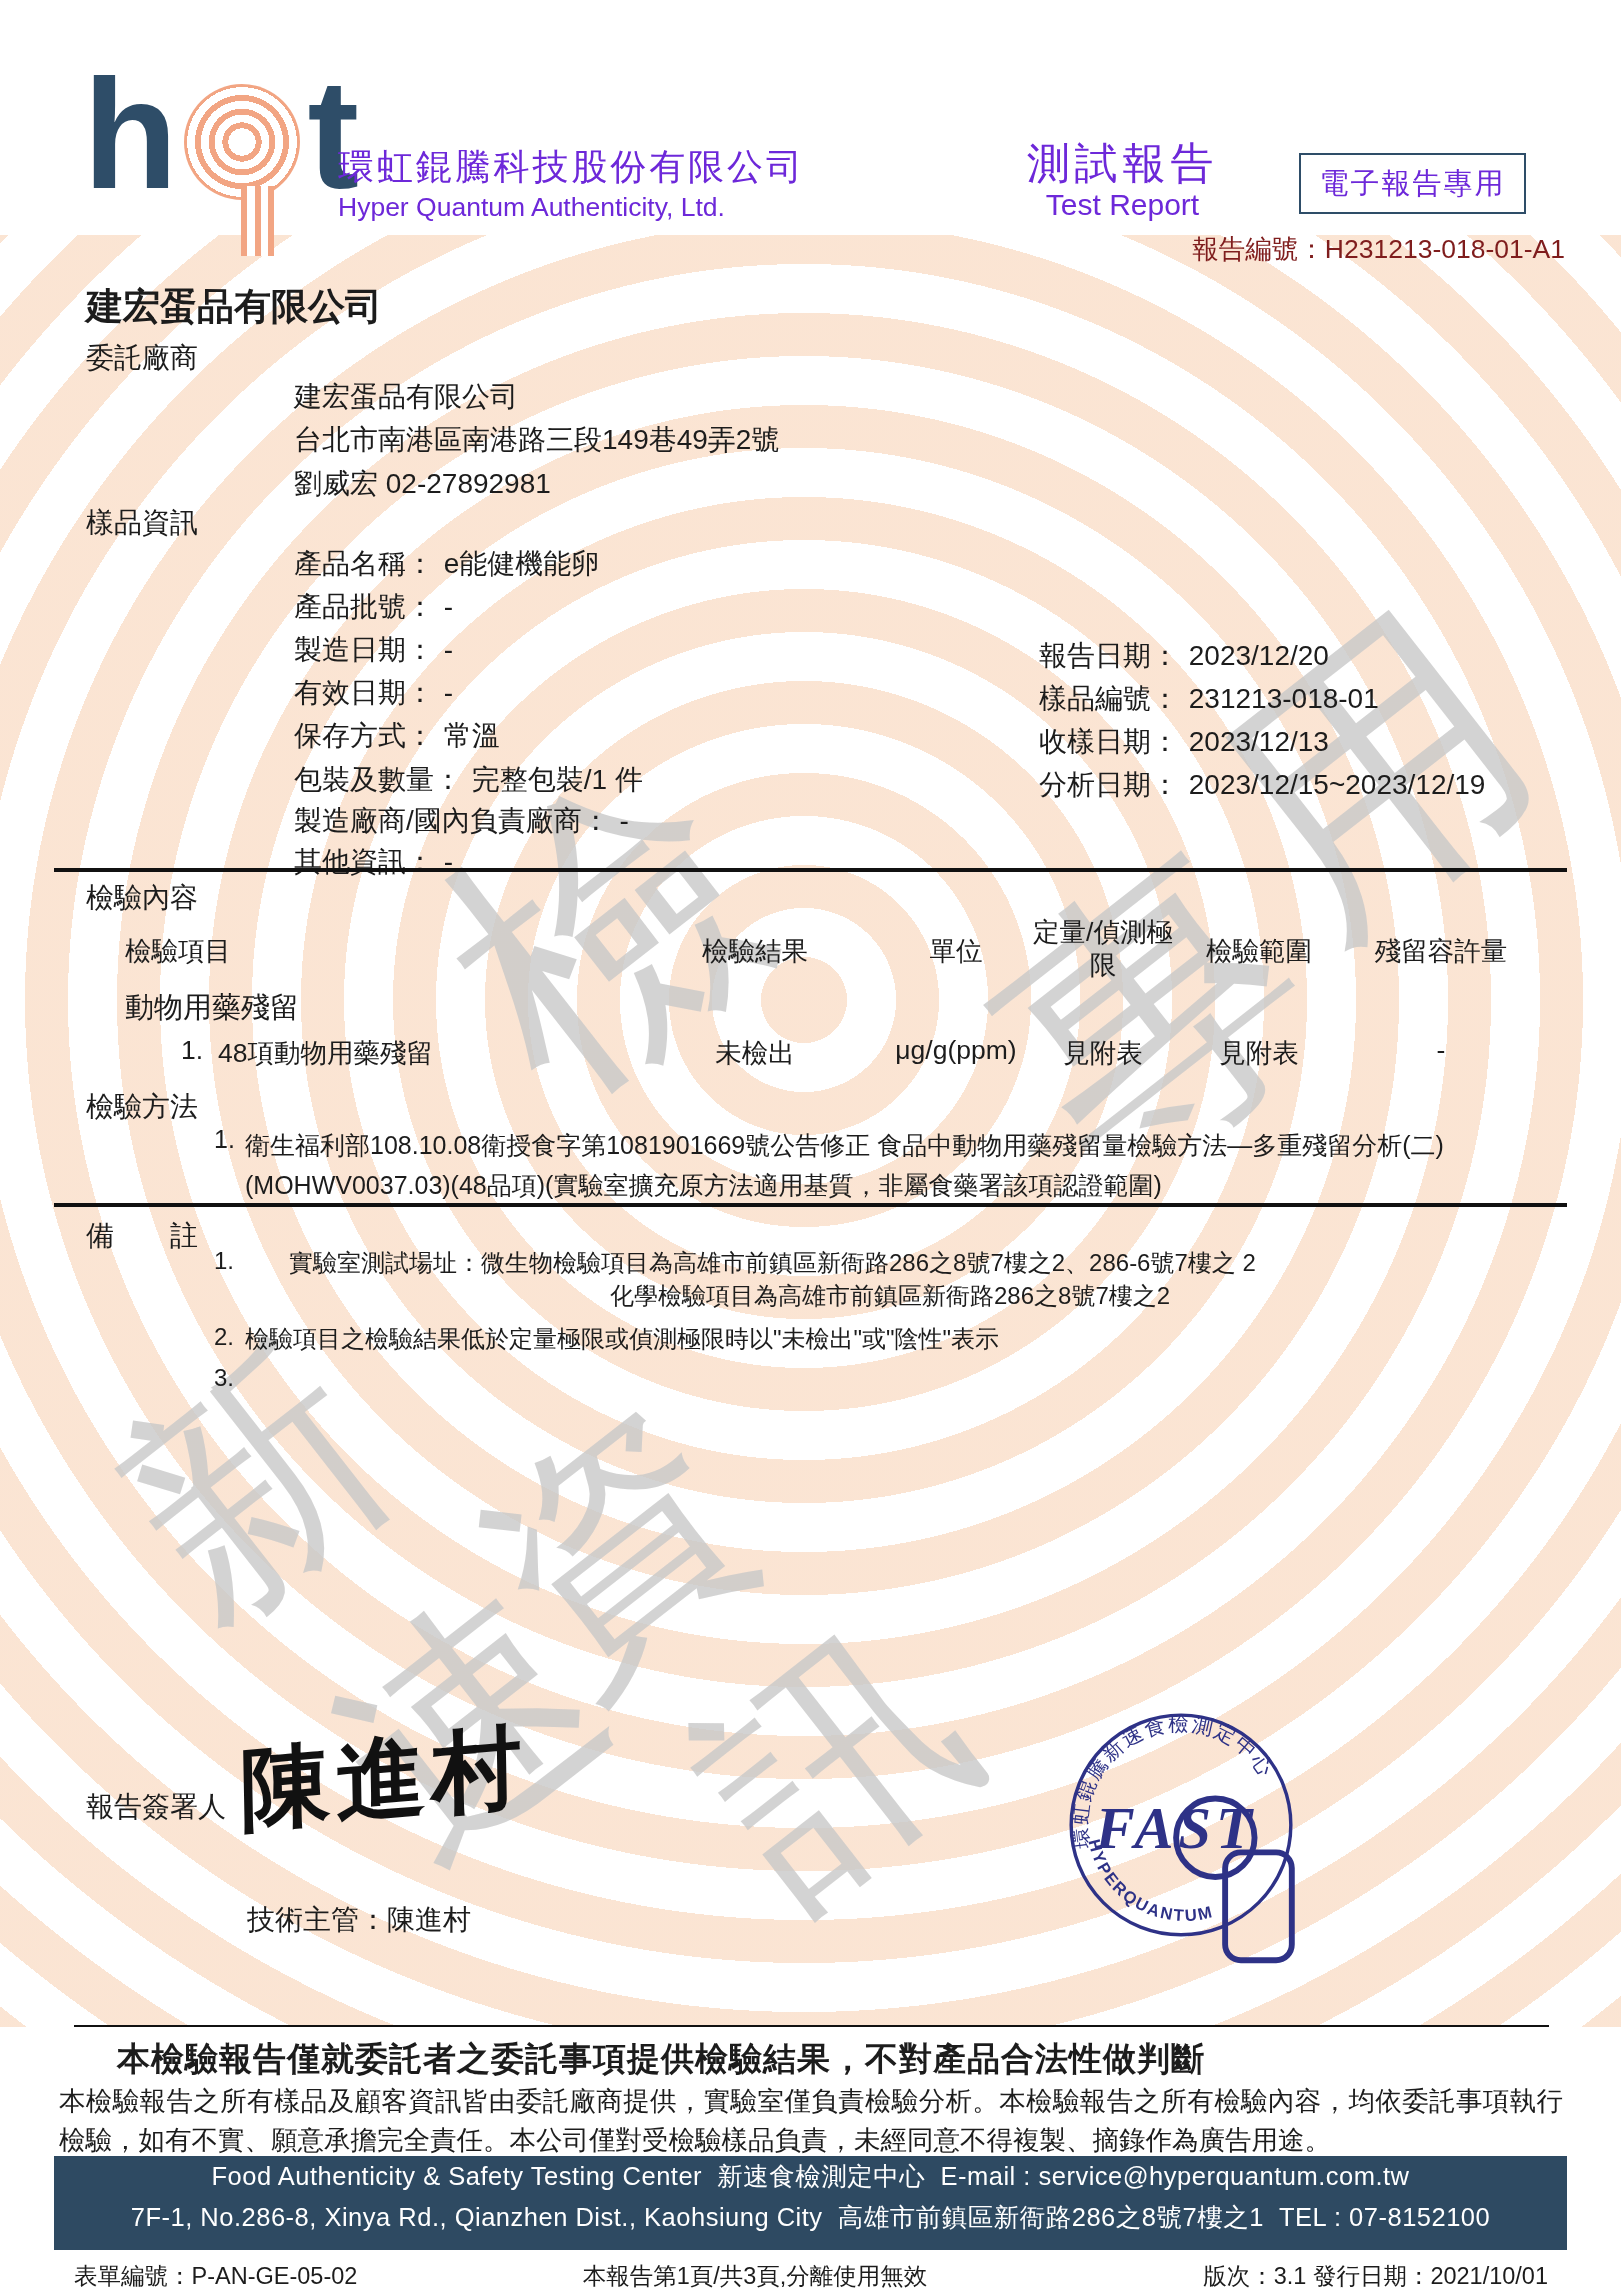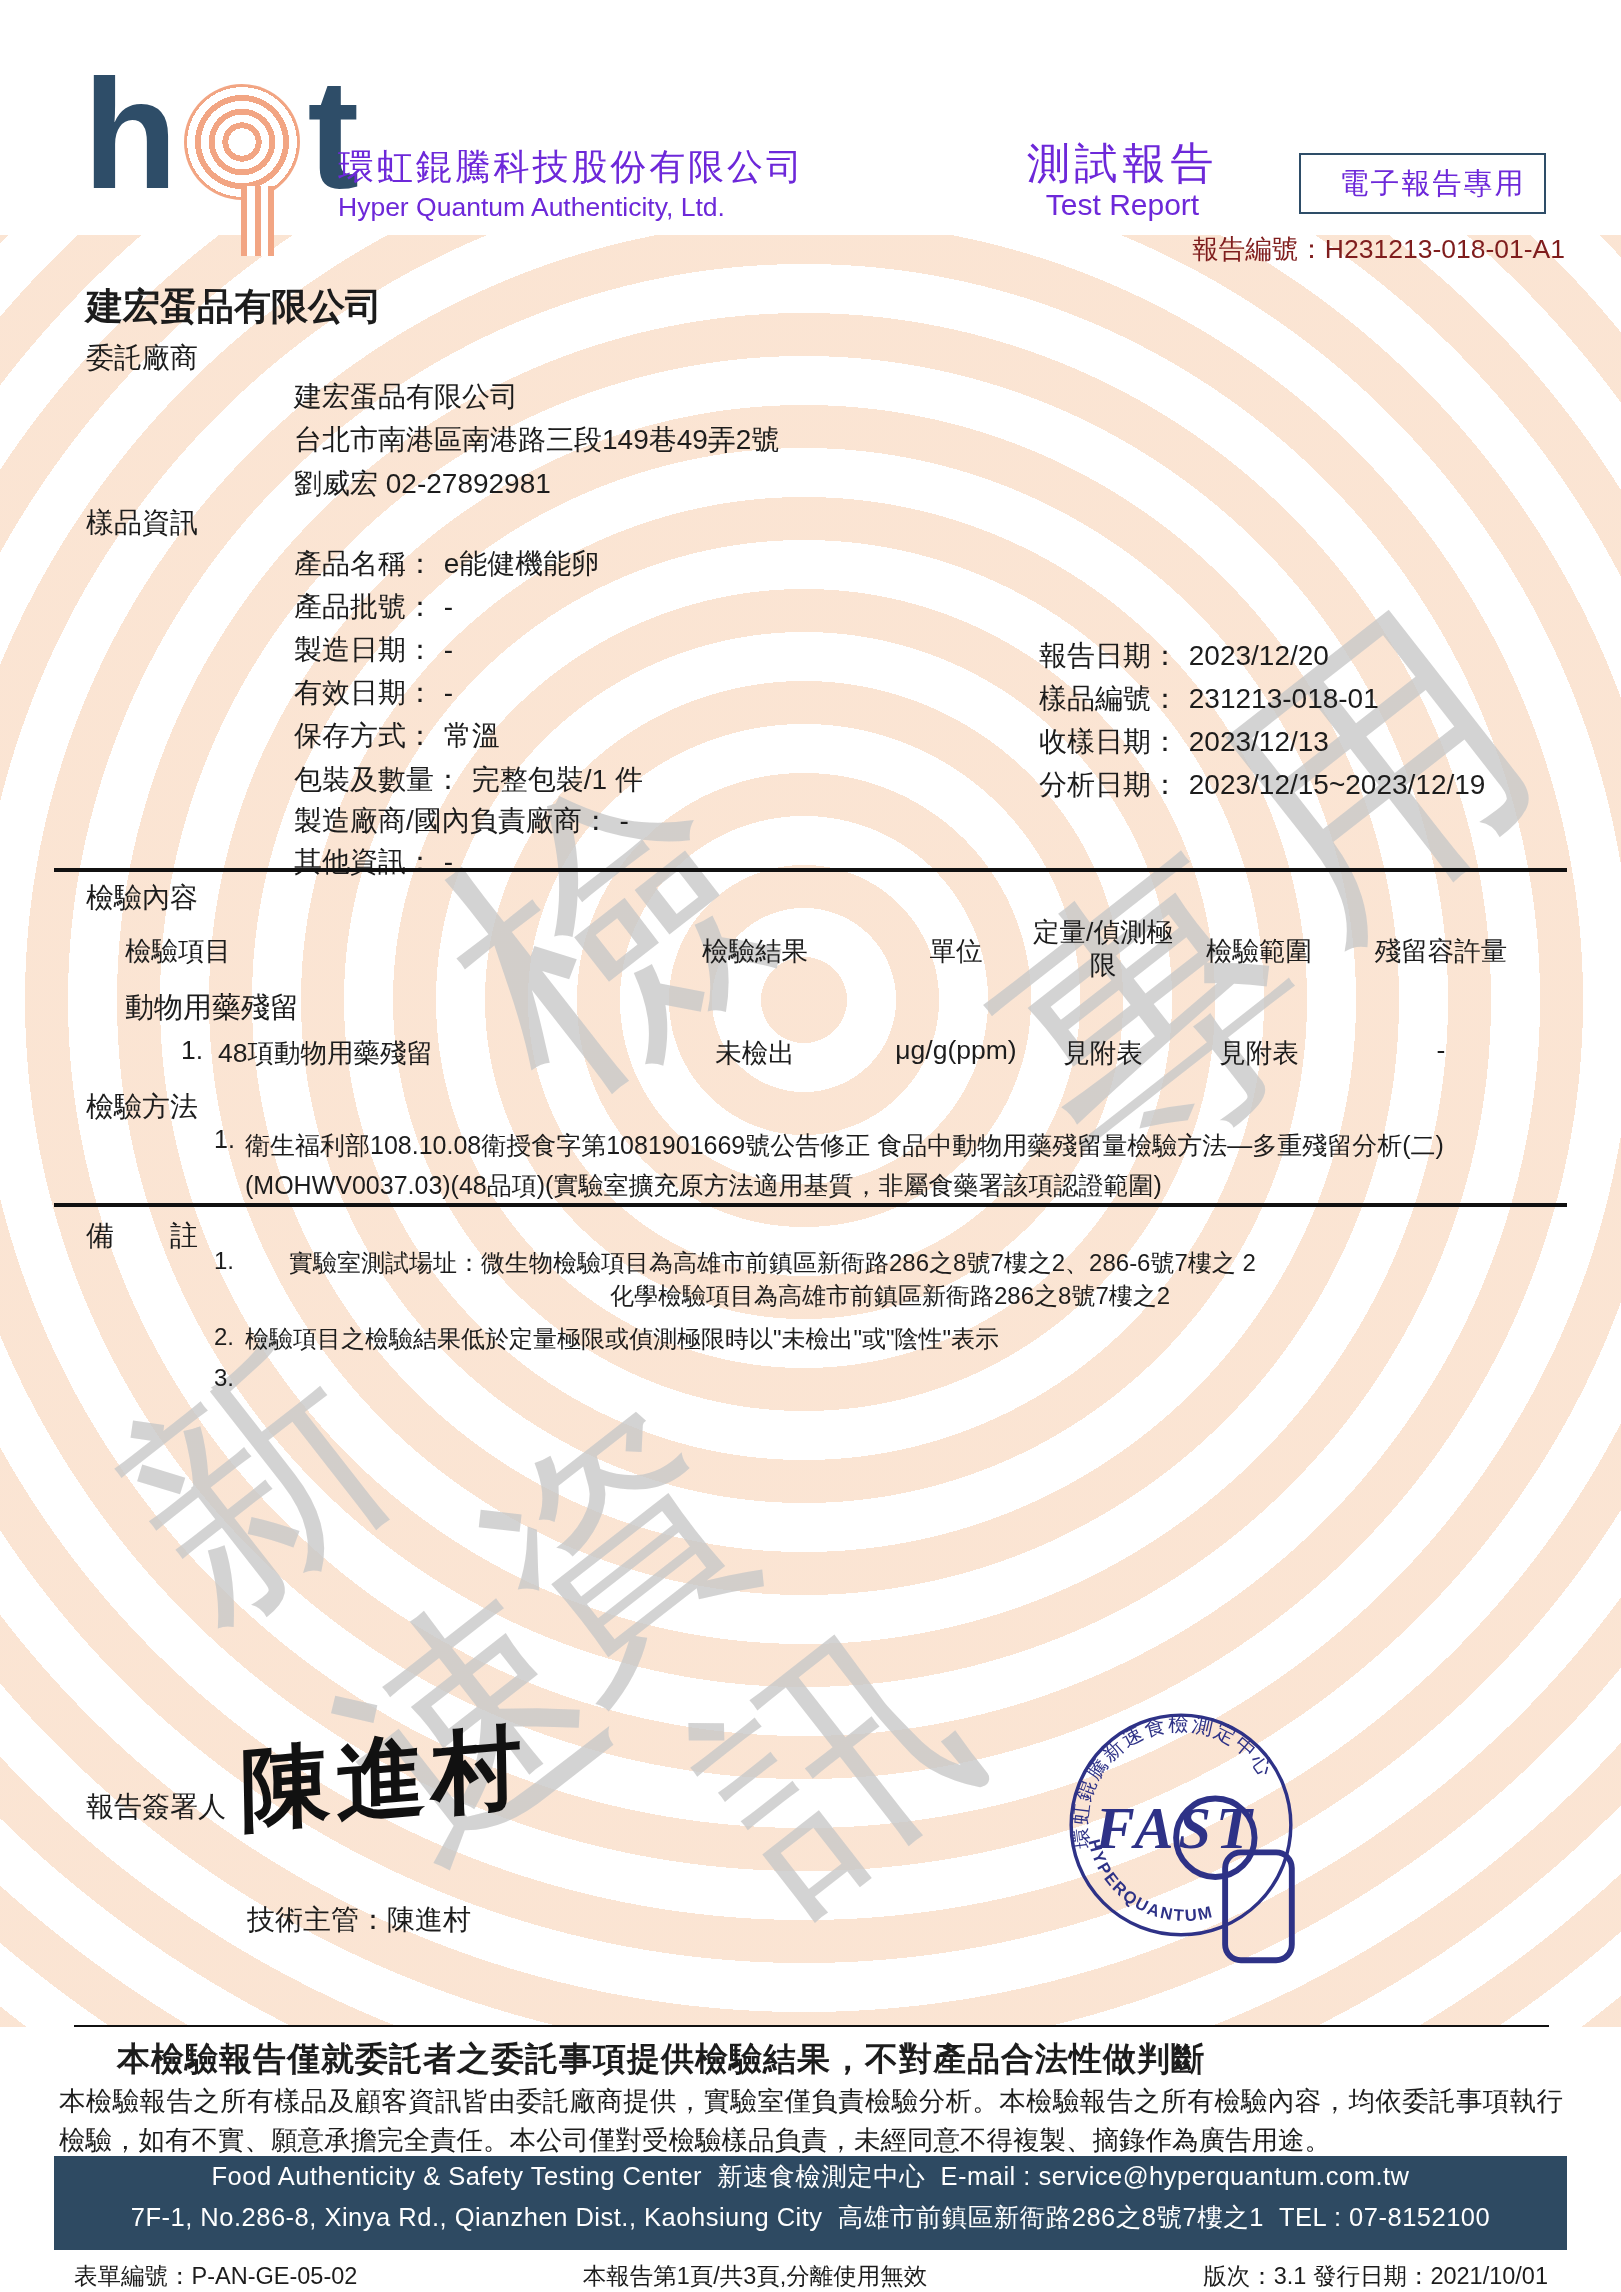--- a/index.html
+++ b/index.html
@@ -82,21 +82,21 @@
       <span class="logo-q-hole"></span>
       <span class="logo-q-tail"></span>
     </span>
     <span class="logo-letter">t</span>
   </div>
   <div class="abs z2 navy" style="left:338px;top:143px;font-size:36px;letter-spacing:2.9px;">環虹錕騰科技股份有限公司</div>
   <div class="abs z2 navy" style="left:338px;top:192px;font-size:26.5px;">Hyper Quantum Authenticity, Ltd.</div>
 
   <div class="abs z2 navy" style="left:1002px;top:135px;width:241px;text-align:center;font-size:43px;letter-spacing:4.9px;">測試報告</div>
   <div class="abs z2 navy" style="left:1002px;top:188px;width:241px;text-align:center;font-size:30px;">Test Report</div>
-  <div class="abs z2 navy" style="left:1299px;top:153px;width:223px;height:57px;border:2px solid #2e4d68;display:flex;align-items:center;justify-content:center;font-size:29px;letter-spacing:2px;background:#fff;padding-left:20px;">電子報告專用</div>
+  <div class="abs z2 navy" style="left:1299px;top:153px;width:223px;height:57px;border:2px solid #2e4d68;display:flex;align-items:center;justify-content:center;font-size:29px;letter-spacing:2px;background:#fff;">電子報告專用</div>
   <div class="abs z2" style="right:56px;top:231px;font-size:26.5px;color:#7f1d1d;">
     <span>報告編號：</span><span>H231213-018-01-A1</span>
   </div>
 
   <div class="abs z2" style="left:86px;top:282px;font-size:37px;font-weight:bold;">建宏蛋品有限公司</div>
   <div class="abs z2 lbl" style="left:86px;top:339px;">委託廠商</div>
   <div class="abs z2 row29" style="left:294px;top:378px;">建宏蛋品有限公司</div>
   <div class="abs z2 row29" style="left:294px;top:421px;">台北市南港區南港路三段149巷49弄2號</div>
   <div class="abs z2 row29" style="left:294px;top:465px;">劉威宏 02-27892981</div>
 

